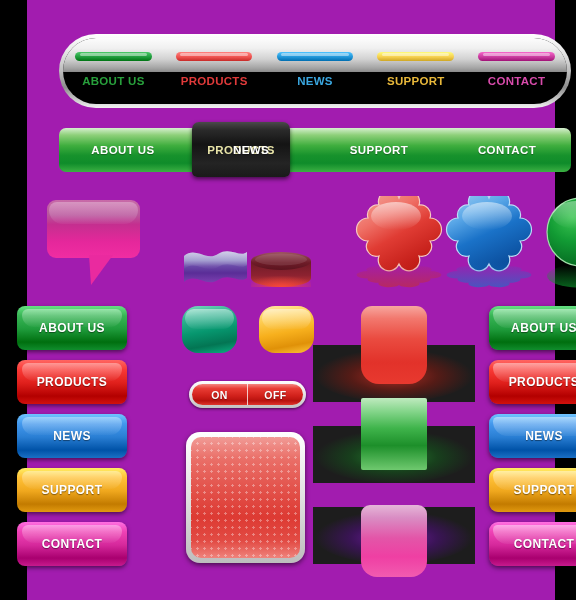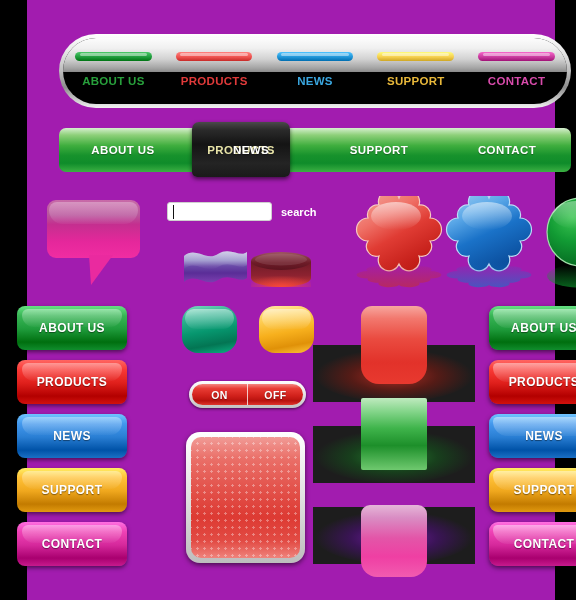--- a/index.html
+++ b/index.html
@@ -230,26 +230,20 @@
       <div class="green-item">ABOUT US</div>
       <div class="green-item active">PRODUCTS</div>
       <div class="green-item">NEWS</div>
       <div class="green-item">SUPPORT</div>
       <div class="green-item">CONTACT</div>
     </div>
 
   <div class="bubble"></div>
   <div class="bubble-tail"></div>
 
-  <div class="search-row">
-    <div class="search-input">
-      <div class="search-caret"></div>
-    </div>
-    <div class="search-label">search</div>
-  </div>
 
   <svg class="flag" viewBox="0 0 67 40">
     <defs>
       <linearGradient id="gflag" x1="0" y1="0" x2="0" y2="1">
         <stop offset="0%" stop-color="#b3aedb"></stop>
         <stop offset="30%" stop-color="#8d86c4"></stop>
         <stop offset="48%" stop-color="#6a4aa8"></stop>
         <stop offset="70%" stop-color="#5a2d97"></stop>
         <stop offset="100%" stop-color="#7b3fb0"></stop>
       </linearGradient>

